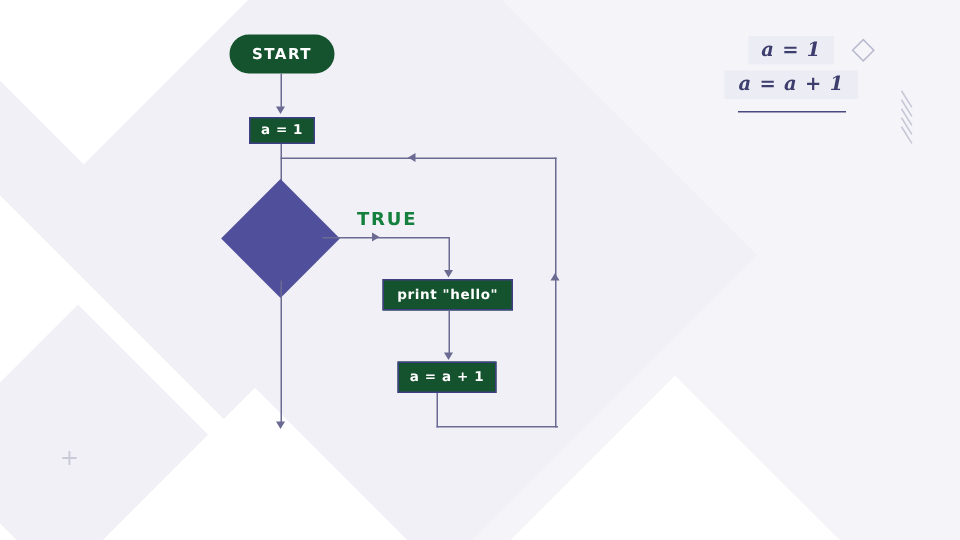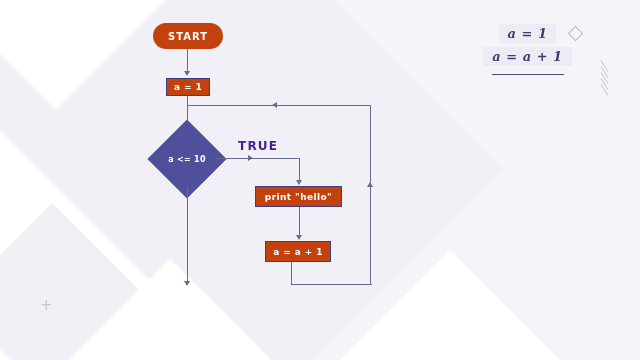--- a/index.html
+++ b/index.html
@@ -70,21 +70,21 @@
 
   
   .flow {
     position: absolute;
     inset: 0;
     z-index: 3;
   }
 
   .node {
     position: absolute;
-    background: #c2410c;
+    background: #14532d;
     color: #ffffff;
     display: flex;
     align-items: center;
     justify-content: center;
     font-weight: bold;
     letter-spacing: 0.4px;
     box-sizing: border-box;
     text-align: center;
   }
   .node.terminal {
@@ -105,21 +105,21 @@
   }
 
   .diamond {
     position: absolute;
     background: #4f4f9b;
     transform: rotate(45deg);
   }
 
   .branch-label {
     position: absolute;
-    color: #4c1d95;
+    color: #15803d;
     font-size: 12px;
     font-weight: bold;
     letter-spacing: 1.2px;
   }
 
   
   .ln {
     position: absolute;
     background: #6a6a92;
   }
@@ -220,21 +220,20 @@
 
     <div class="node process" style="left:166px; top:78px; width:44px; height:18px;">a = 1</div>
 
     <div class="ln v" style="left:187px; top:96px; height:33px;"></div>
     <div class="arrowhead down" style="left:184.3px; top:127px;"></div>
 
     <div class="ln h" style="left:187px; top:105px; width:184px;"></div>
     <div class="arrowhead left" style="left:272px; top:101.6px;"></div>
 
     <div class="diamond" style="left:159px; top:131px; width:56px; height:56px;"></div>
-    <div class="node decision-label" style="left:159px; top:150px; width:56px; height:18px;">a &lt;= 10</div>
 
     <div class="branch-label" style="left:238px; top:139px;">TRUE</div>
 
     <div class="ln h" style="left:215px; top:158px; width:85px;"></div>
     <div class="arrowhead right" style="left:248px; top:154.6px;"></div>
     <div class="ln v" style="left:298.6px; top:158px; height:24px;"></div>
     <div class="arrowhead down" style="left:295.8px; top:180px;"></div>
 
     <div class="node process" style="left:255px; top:186px; width:87px; height:21px;">print "hello"</div>
 

